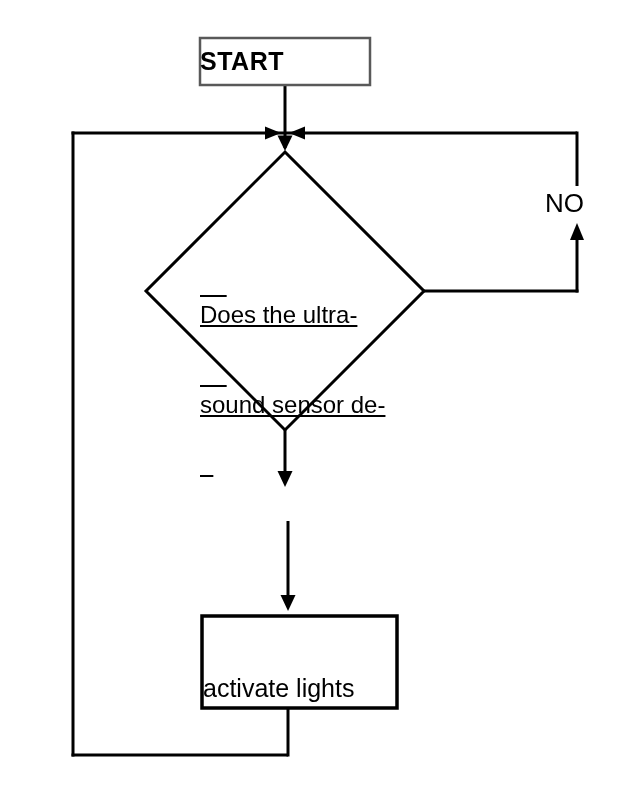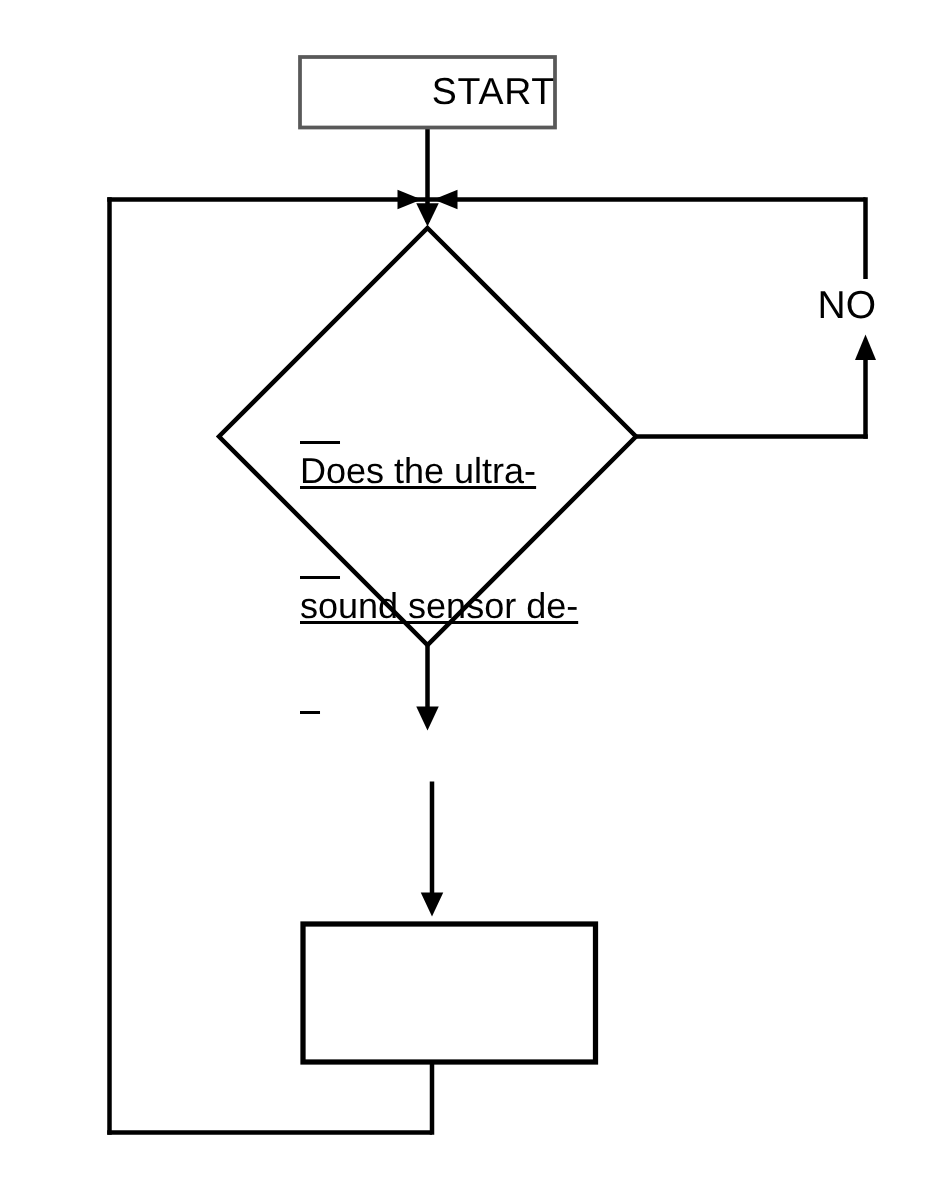--- a/index.html
+++ b/index.html
@@ -18,22 +18,22 @@
     position: absolute; left: 0; top: 0;
   }
   .label {
     position: absolute;
     color: #000000;
     white-space: pre;
   }
   .start-label {
     left: 200px; top: 38px; width: 170px; height: 47px;
     line-height: 47px;
-    font-size: 25px; font-weight: normal; letter-spacing: 0.5px;
-    text-align: right;
+    font-size: 25px; font-weight: bold; letter-spacing: 0.5px;
+    text-align: left;
   }
   .decision-text {
     left: 200px; top: 240px;
     font-size: 24px; line-height: 30px;
     text-align: left;
     text-decoration: underline;
   }
   .no-label {
     left: 545px; top: 189px; width: 62px;
     font-size: 26px; line-height: 28px;
@@ -89,16 +89,17 @@
 
   <div class="label decision-text">
     <div>Does the ultra-</div>
     <div>sound sensor de-</div>
   </div>
 
   <div class="label no-label">NO</div>
 
 
   <div class="label action-text">
+    <div>activate lights</div>
     
   </div>
 
 </div>
 
 </body></html>

